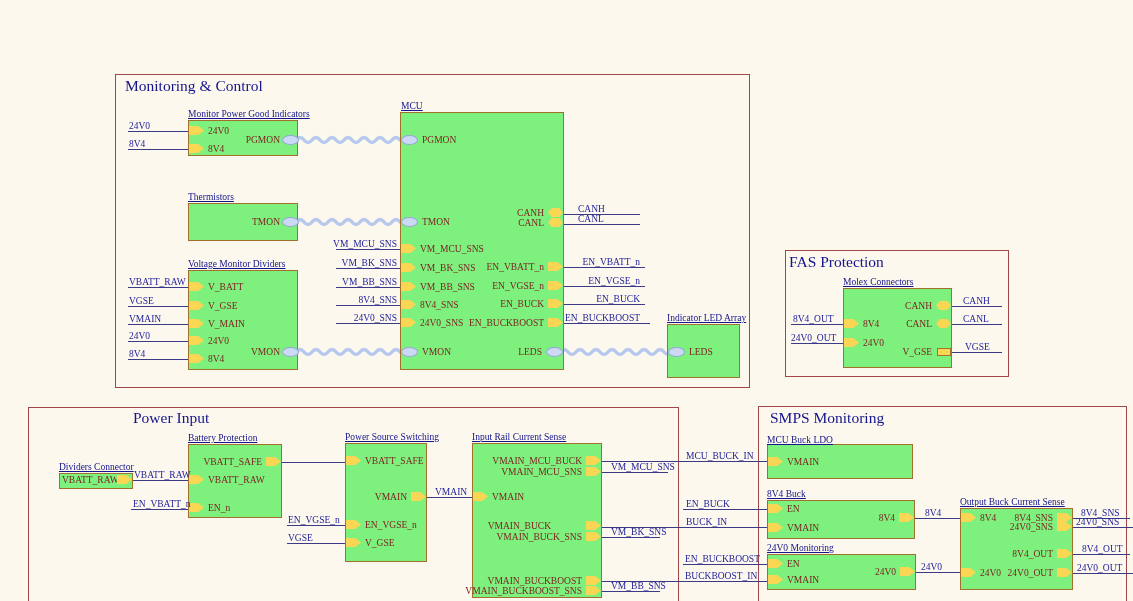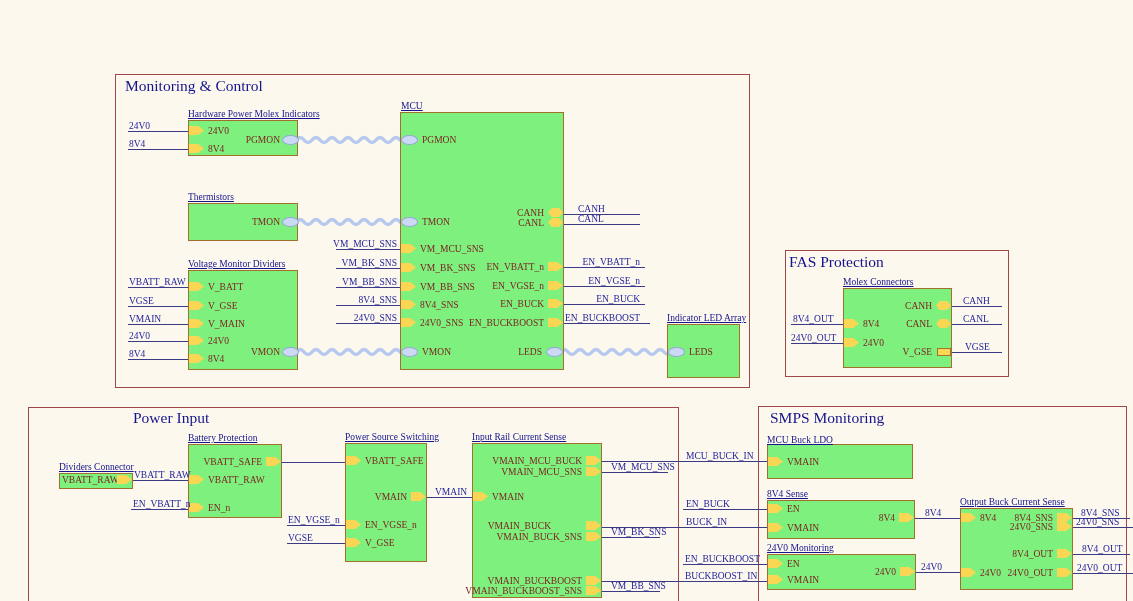--- a/index.html
+++ b/index.html
@@ -85,21 +85,21 @@
   <div class="wire" style="left:1073px;top:548px;width:60px"></div>
 
   <svg class="buses" width="1133" height="601">
     <path d="M296 115 q4 -5 8 0 t8 0 t8 0 t8 0 t8 0 t8 0 t8 0 t8 0 t8 0 t8 0 t8 0 t8 0 t8 0" fill="none" stroke="#b7c8ef" stroke-width="3.5" stroke-linecap="round"></path>
     <path d="M296 197 q4 -5 8 0 t8 0 t8 0 t8 0 t8 0 t8 0 t8 0 t8 0 t8 0 t8 0 t8 0 t8 0 t8 0" fill="none" stroke="#b7c8ef" stroke-width="3.5" stroke-linecap="round"></path>
     <path d="M296 327 q4 -5 8 0 t8 0 t8 0 t8 0 t8 0 t8 0 t8 0 t8 0 t8 0 t8 0 t8 0 t8 0 t8 0" fill="none" stroke="#b7c8ef" stroke-width="3.5" stroke-linecap="round"></path>
     <path d="M560 327 q4 -5 8 0 t8 0 t8 0 t8 0 t8 0 t8 0 t8 0 t8 0 t8 0 t8 0 t8 0 t8 0 t8 0 t8 0" fill="none" stroke="#b7c8ef" stroke-width="3.5" stroke-linecap="round"></path>
   </svg>
 
   <div class="blk" style="left:188px;top:95px;width:110px;height:36px"></div>
-  <div class="blk-title" style="left:188px;top:84px">Hardware Power Molex Indicators</div>
+  <div class="blk-title" style="left:188px;top:84px">Monitor Power Good Indicators</div>
   <div class="pin" style="left:189px;top:101px"></div>
   <div class="pinlbl" style="left:208px;top:101px">24V0</div>
   <div class="pin" style="left:189px;top:119px"></div>
   <div class="pinlbl" style="left:208px;top:119px">8V4</div>
   <div class="oval" style="left:282px;top:110px"></div>
   <div class="pinlbl" style="right:853px;top:110px">PGMON</div>
 
   <div class="blk" style="left:188px;top:178px;width:110px;height:38px"></div>
   <div class="blk-title" style="left:188px;top:167px">Thermistors</div>
   <div class="oval" style="left:282px;top:192px"></div>
@@ -212,21 +212,21 @@
   <div class="pinlbl" style="right:551px;top:551px">VMAIN_BUCKBOOST</div>
   <div class="pin" style="left:586px;top:561px"></div>
   <div class="pinlbl" style="right:551px;top:561px">VMAIN_BUCKBOOST_SNS</div>
 
   <div class="blk" style="left:767px;top:419px;width:146px;height:35px"></div>
   <div class="blk-title" style="left:767px;top:410px">MCU Buck LDO</div>
   <div class="pin" style="left:768px;top:432px"></div>
   <div class="pinlbl" style="left:787px;top:432px">VMAIN</div>
 
   <div class="blk" style="left:767px;top:475px;width:148px;height:39px"></div>
-  <div class="blk-title" style="left:767px;top:464px">8V4 Sense</div>
+  <div class="blk-title" style="left:767px;top:464px">8V4 Buck</div>
   <div class="pin" style="left:768px;top:479px"></div>
   <div class="pinlbl" style="left:787px;top:479px">EN</div>
   <div class="pin" style="left:768px;top:498px"></div>
   <div class="pinlbl" style="left:787px;top:498px">VMAIN</div>
   <div class="pin" style="left:899px;top:488px"></div>
   <div class="pinlbl" style="right:238px;top:488px">8V4</div>
 
   <div class="blk" style="left:767px;top:529px;width:149px;height:36px"></div>
   <div class="blk-title" style="left:767px;top:518px">24V0 Monitoring</div>
   <div class="pin" style="left:768px;top:534px"></div>

